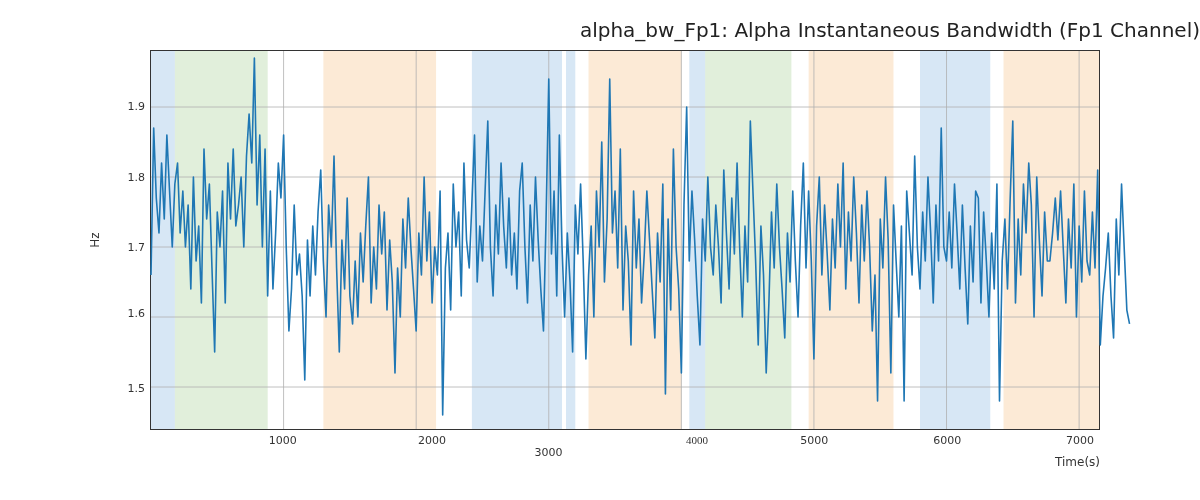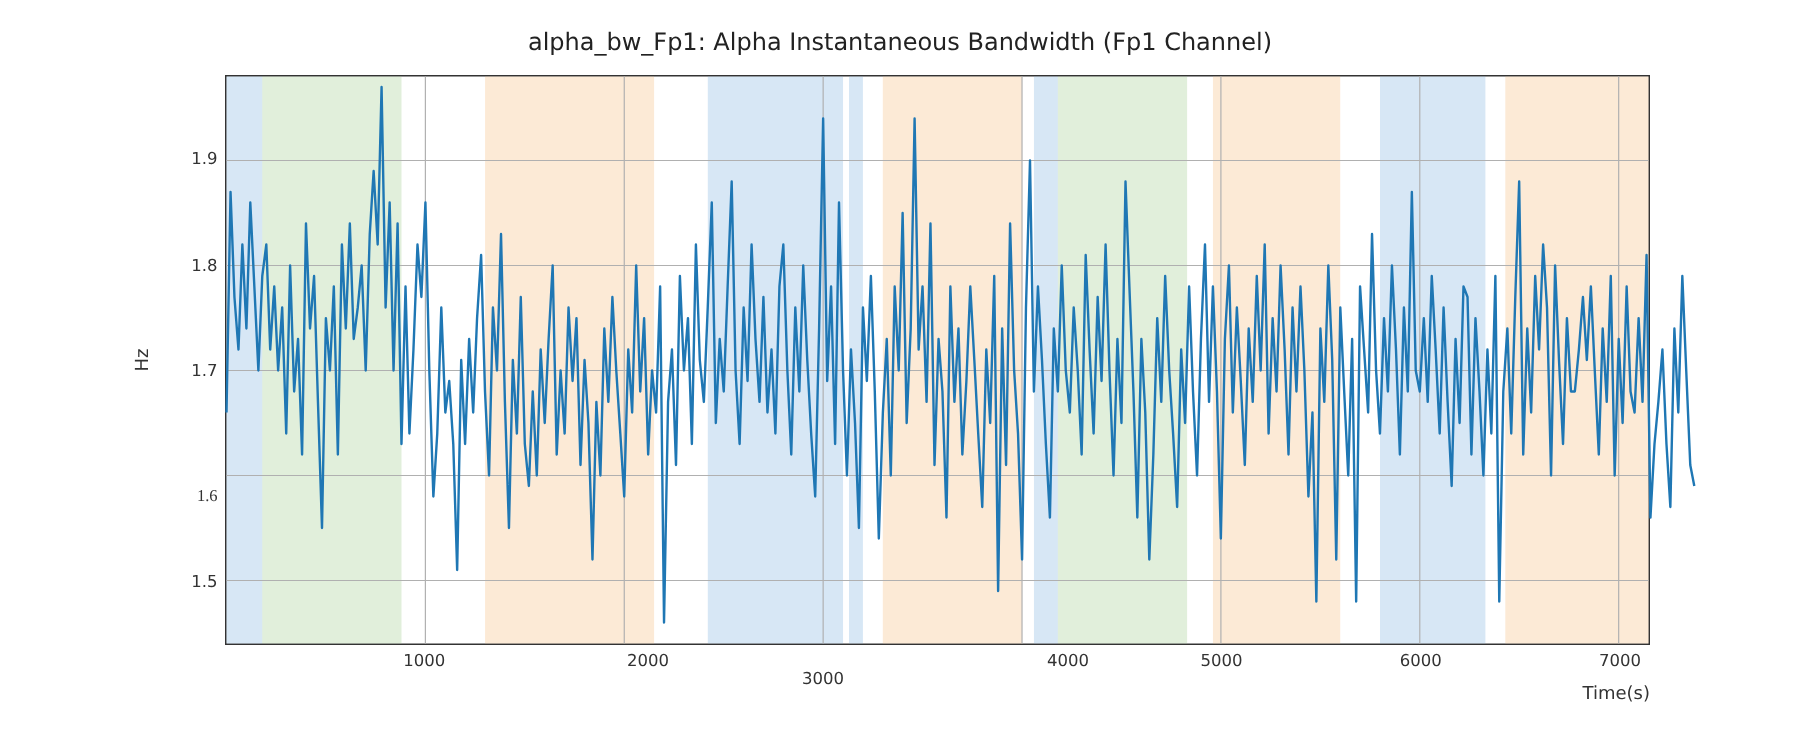--- a/index.html
+++ b/index.html
@@ -15,22 +15,22 @@
   .figure {
     position: relative;
     width: 1200px;
     height: 500px;
   }
   .title {
     position: absolute;
     top: 18px;
     left: 0;
     width: 1200px;
-    text-align: center;
-    font-size: 16px;
+    text-align: right;
+    font-size: 20px;
     color: #222;
   }
   .axes {
     position: absolute;
     left: 150px;
     top: 50px;
     width: 950px;
     height: 380px;
     border: 1px solid #333;
     box-sizing: border-box;
@@ -139,30 +139,30 @@
           <line y1="197.03703703703704" y2="197.03703703703704" x1="0" x2="950"></line>
           <line y1="126.6666666666666" y2="126.6666666666666" x1="0" x2="950"></line>
           <line y1="56.29629629629636" y2="56.29629629629636" x1="0" x2="950"></line>
         </g>
       <path id="series-path" class="series" d="M0.0 225.2 L2.7 77.4 L5.3 147.8 L8.0 183.0 L10.6 112.6 L13.3 168.9 L15.9 84.4 L18.6 140.7 L21.3 197.0 L23.9 133.7 L26.6 112.6 L29.2 183.0 L31.9 140.7 L34.5 197.0 L37.2 154.8 L39.9 239.3 L42.5 126.7 L45.2 211.1 L47.8 175.9 L50.5 253.3 L53.1 98.5 L55.8 168.9 L58.5 133.7 L61.1 218.1 L63.8 302.6 L66.4 161.9 L69.1 197.0 L71.7 140.7 L74.4 253.3 L77.1 112.6 L79.7 168.9 L82.4 98.5 L85.0 175.9 L87.7 154.8 L90.3 126.7 L93.0 197.0 L95.7 105.6 L98.3 63.3 L101.0 112.6 L103.6 7.0 L106.3 154.8 L109.0 84.4 L111.6 197.0 L114.3 98.5 L116.9 246.3 L119.6 140.7 L122.2 239.3 L124.9 183.0 L127.6 112.6 L130.2 147.8 L132.9 84.4 L135.5 197.0 L138.2 281.5 L140.8 239.3 L143.5 154.8 L146.2 225.2 L148.8 204.1 L151.5 246.3 L154.1 330.7 L156.8 190.0 L159.4 246.3 L162.1 175.9 L164.8 225.2 L167.4 161.9 L170.1 119.6 L172.7 211.1 L175.4 267.4 L178.0 154.8 L180.7 197.0 L183.4 105.6 L186.0 218.1 L188.7 302.6 L191.3 190.0 L194.0 239.3 L196.6 147.8 L199.3 246.3 L202.0 274.4 L204.6 211.1 L207.3 267.4 L209.9 183.0 L212.6 232.2 L215.2 175.9 L217.9 126.7 L220.6 253.3 L223.2 197.0 L225.9 239.3 L228.5 154.8 L231.2 204.1 L233.8 161.9 L236.5 260.4 L239.2 190.0 L241.8 232.2 L244.5 323.7 L247.1 218.1 L249.8 267.4 L252.4 168.9 L255.1 218.1 L257.8 147.8 L260.4 197.0 L263.1 239.3 L265.7 281.5 L268.4 183.0 L271.0 225.2 L273.7 126.7 L276.4 211.1 L279.0 161.9 L281.7 253.3 L284.3 197.0 L287.0 225.2 L289.7 140.7 L292.3 365.9 L295.0 218.1 L297.6 183.0 L300.3 260.4 L302.9 133.7 L305.6 197.0 L308.3 161.9 L310.9 246.3 L313.6 112.6 L316.2 190.0 L318.9 218.1 L321.5 154.8 L324.2 84.4 L326.9 232.2 L329.5 175.9 L332.2 211.1 L334.8 140.7 L337.5 70.4 L340.1 197.0 L342.8 246.3 L345.5 154.8 L348.1 204.1 L350.8 112.6 L353.4 175.9 L356.1 218.1 L358.7 147.8 L361.4 225.2 L364.1 183.0 L366.7 239.3 L369.4 140.7 L372.0 112.6 L374.7 197.0 L377.3 253.3 L380.0 154.8 L382.7 211.1 L385.3 126.7 L388.0 190.0 L390.6 239.3 L393.3 281.5 L395.9 168.9 L398.6 28.1 L401.3 204.1 L403.9 140.7 L406.6 246.3 L409.2 84.4 L411.9 197.0 L414.5 267.4 L417.2 183.0 L419.9 232.2 L422.5 302.6 L425.2 154.8 L427.8 204.1 L430.5 133.7 L433.1 211.1 L435.8 309.6 L438.5 225.2 L441.1 175.9 L443.8 267.4 L446.4 140.7 L449.1 197.0 L451.7 91.5 L454.4 232.2 L457.1 168.9 L459.7 28.1 L462.4 183.0 L465.0 140.7 L467.7 218.1 L470.3 98.5 L473.0 260.4 L475.7 175.9 L478.3 211.1 L481.0 295.6 L483.6 140.7 L486.3 218.1 L489.0 168.9 L491.6 253.3 L494.3 204.1 L496.9 140.7 L499.6 190.0 L502.2 239.3 L504.9 288.5 L507.6 183.0 L510.2 232.2 L512.9 133.7 L515.5 344.8 L518.2 168.9 L520.8 260.4 L523.5 98.5 L526.2 197.0 L528.8 239.3 L531.5 323.7 L534.1 154.8 L536.8 56.3 L539.4 211.1 L542.1 140.7 L544.8 190.0 L547.4 246.3 L550.1 295.6 L552.7 168.9 L555.4 211.1 L558.0 126.7 L560.7 197.0 L563.4 225.2 L566.0 154.8 L568.7 197.0 L571.3 253.3 L574.0 119.6 L576.6 183.0 L579.3 239.3 L582.0 147.8 L584.6 204.1 L587.3 112.6 L589.9 197.0 L592.6 267.4 L595.2 175.9 L597.9 232.2 L600.6 70.4 L603.2 140.7 L605.9 211.1 L608.5 295.6 L611.2 175.9 L613.8 225.2 L616.5 323.7 L619.2 253.3 L621.8 161.9 L624.5 218.1 L627.1 133.7 L629.8 197.0 L632.4 239.3 L635.1 288.5 L637.8 183.0 L640.4 232.2 L643.1 140.7 L645.7 211.1 L648.4 267.4 L651.0 175.9 L653.7 112.6 L656.4 218.1 L659.0 140.7 L661.7 211.1 L664.3 309.6 L667.0 175.9 L669.7 126.7 L672.3 225.2 L675.0 154.8 L677.6 204.1 L680.3 260.4 L682.9 168.9 L685.6 218.1 L688.3 133.7 L690.9 197.0 L693.6 112.6 L696.2 239.3 L698.9 161.9 L701.5 211.1 L704.2 126.7 L706.9 183.0 L709.5 253.3 L712.2 154.8 L714.8 211.1 L717.5 140.7 L720.1 197.0 L722.8 281.5 L725.5 225.2 L728.1 351.9 L730.8 168.9 L733.4 218.1 L736.1 126.7 L738.7 190.0 L741.4 323.7 L744.1 154.8 L746.7 211.1 L749.4 267.4 L752.0 175.9 L754.7 351.9 L757.3 140.7 L760.0 183.0 L762.7 225.2 L765.3 105.6 L768.0 197.0 L770.6 239.3 L773.3 161.9 L775.9 211.1 L778.6 126.7 L781.3 183.0 L783.9 253.3 L786.6 154.8 L789.2 211.1 L791.9 77.4 L794.5 197.0 L797.2 211.1 L799.9 161.9 L802.5 218.1 L805.2 133.7 L807.8 183.0 L810.5 239.3 L813.1 154.8 L815.8 218.1 L818.5 274.4 L821.1 175.9 L823.8 232.2 L826.4 140.7 L829.1 147.8 L831.7 253.3 L834.4 161.9 L837.1 211.1 L839.7 267.4 L842.4 183.0 L845.0 239.3 L847.7 133.7 L850.3 351.9 L853.0 211.1 L855.7 168.9 L858.3 239.3 L861.0 147.8 L863.6 70.4 L866.3 253.3 L869.0 168.9 L871.6 225.2 L874.3 133.7 L876.9 183.0 L879.6 112.6 L882.2 154.8 L884.9 267.4 L887.6 126.7 L890.2 190.0 L892.9 246.3 L895.5 161.9 L898.2 211.1 L900.8 211.1 L903.5 183.0 L906.2 147.8 L908.8 190.0 L911.5 140.7 L914.1 197.0 L916.8 253.3 L919.4 168.9 L922.1 218.1 L924.8 133.7 L927.4 267.4 L930.1 175.9 L932.7 232.2 L935.4 140.7 L938.0 211.1 L940.7 225.2 L943.4 161.9 L946.0 218.1 L948.7 119.6 L951.3 295.6 L954.0 246.3 L956.6 218.1 L959.3 183.0 L962.0 246.3 L964.6 288.5 L967.3 168.9 L969.9 225.2 L972.6 133.7 L975.2 197.0 L977.9 260.4 L980.6 274.4 "></path>
     </svg>
   </div>
 
   <div id="yticks">
       <div class="ytick-label" style="top: 387.778px;">1.5</div>
-      <div class="ytick-label" style="top: 331px; font-family: Liberation Serif, serif;">1.6</div>
+      <div class="ytick-label" style="top: 313px;">1.6</div>
       <div class="ytick-label" style="top: 247.037px;">1.7</div>
       <div class="ytick-label" style="top: 176.667px;">1.8</div>
       <div class="ytick-label" style="top: 106.296px;">1.9</div>
     </div>
   <div id="xticks">
       <div class="xtick-label" style="left: 282.867px;">1000</div>
       <div class="xtick-label" style="left: 432px;">2000</div>
       <div class="xtick-label" style="left: 548.601px; margin-top: 12px;">3000</div>
-      <div class="xtick-label" style="left: 712px;">4000</div>
+      <div class="xtick-label" style="left: 697px; font-family: Liberation Serif, serif;">4000</div>
       <div class="xtick-label" style="left: 814.336px;">5000</div>
       <div class="xtick-label" style="left: 947.203px;">6000</div>
       <div class="xtick-label" style="left: 1080.07px;">7000</div>
     </div>
 
   <div class="xlabel">Time(s)</div>
 
 </div>
 
 </body></html>

